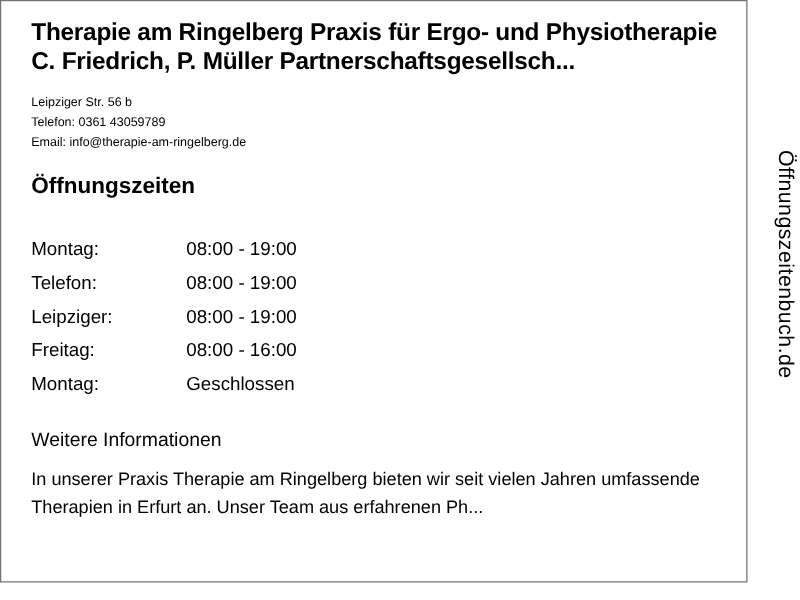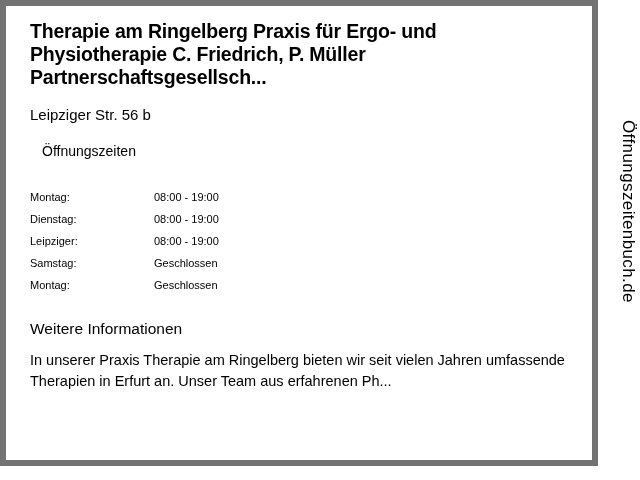--- a/index.html
+++ b/index.html
@@ -19,50 +19,50 @@
     width: 640px;
     height: 480px;
     box-sizing: border-box;
   }
   .card {
     position: absolute;
     left: 0;
     top: 0;
     width: 598px;
     height: 466px;
-    border: 6px solid #737373;
+    border: 1px solid #737373;
     box-sizing: border-box;
     background: #ffffff;
     padding: 14px 16px 0 24px;
   }
   .title {
     font-size: 19.5px;
     font-weight: bold;
     line-height: 1.18;
     letter-spacing: -0.2px;
     margin: 0 0 14px 0;
     color: #000;
     word-break: break-word;
   }
   .address-block {
-    font-size: 15px;
+    font-size: 10px;
     line-height: 1.58;
     margin-bottom: 16px;
   }
   .address-line {
     white-space: nowrap;
   }
   .section-heading {
-    font-size: 14px;
-    font-weight: normal;
-    margin: 0 0 14px 12px;
+    font-size: 18px;
+    font-weight: bold;
+    margin: 0 0 14px 0;
   }
   table.hours {
     border-collapse: collapse;
-    font-size: 11px;
+    font-size: 15px;
     margin-bottom: 18px;
     margin-top: 32px;
   }
   table.hours td {
     padding: 0 0 9px 0;
     vertical-align: top;
     line-height: 1.2;
   }
   td.day {
     width: 124px;
@@ -99,41 +99,43 @@
 <body>
 
 <div id="page">
 
   <div class="card">
 
     <h1 class="title">Therapie am Ringelberg Praxis für Ergo- und Physiotherapie C. Friedrich, P. Müller Partnerschaftsgesellsch...</h1>
 
     <div class="address-block">
       <div class="address-line">Leipziger Str. 56 b</div>
+      <div class="address-line">Telefon: 0361 43059789</div>
+      <div class="address-line">Email: info@therapie-am-ringelberg.de</div>
     </div>
 
     <h2 class="section-heading">Öffnungszeiten</h2>
 
     <table class="hours">
       <tbody>
         <tr>
           <td class="day">Montag:</td>
           <td class="time">08:00 - 19:00</td>
         </tr>
         <tr>
-          <td class="day">Dienstag:</td>
+          <td class="day">Telefon:</td>
           <td class="time">08:00 - 19:00</td>
         </tr>
         <tr>
           <td class="day">Leipziger:</td>
           <td class="time">08:00 - 19:00</td>
         </tr>
         <tr>
-          <td class="day">Samstag:</td>
-          <td class="time">Geschlossen</td>
+          <td class="day">Freitag:</td>
+          <td class="time">08:00 - 16:00</td>
         </tr>
         <tr>
           <td class="day">Montag:</td>
           <td class="time">Geschlossen</td>
         </tr>
       </tbody>
     </table>
 
     <h2 class="info-heading">Weitere Informationen</h2>
     <p class="info-text">In unserer Praxis Therapie am Ringelberg bieten wir seit vielen Jahren umfassende Therapien in Erfurt an. Unser Team aus erfahrenen Ph...</p>

